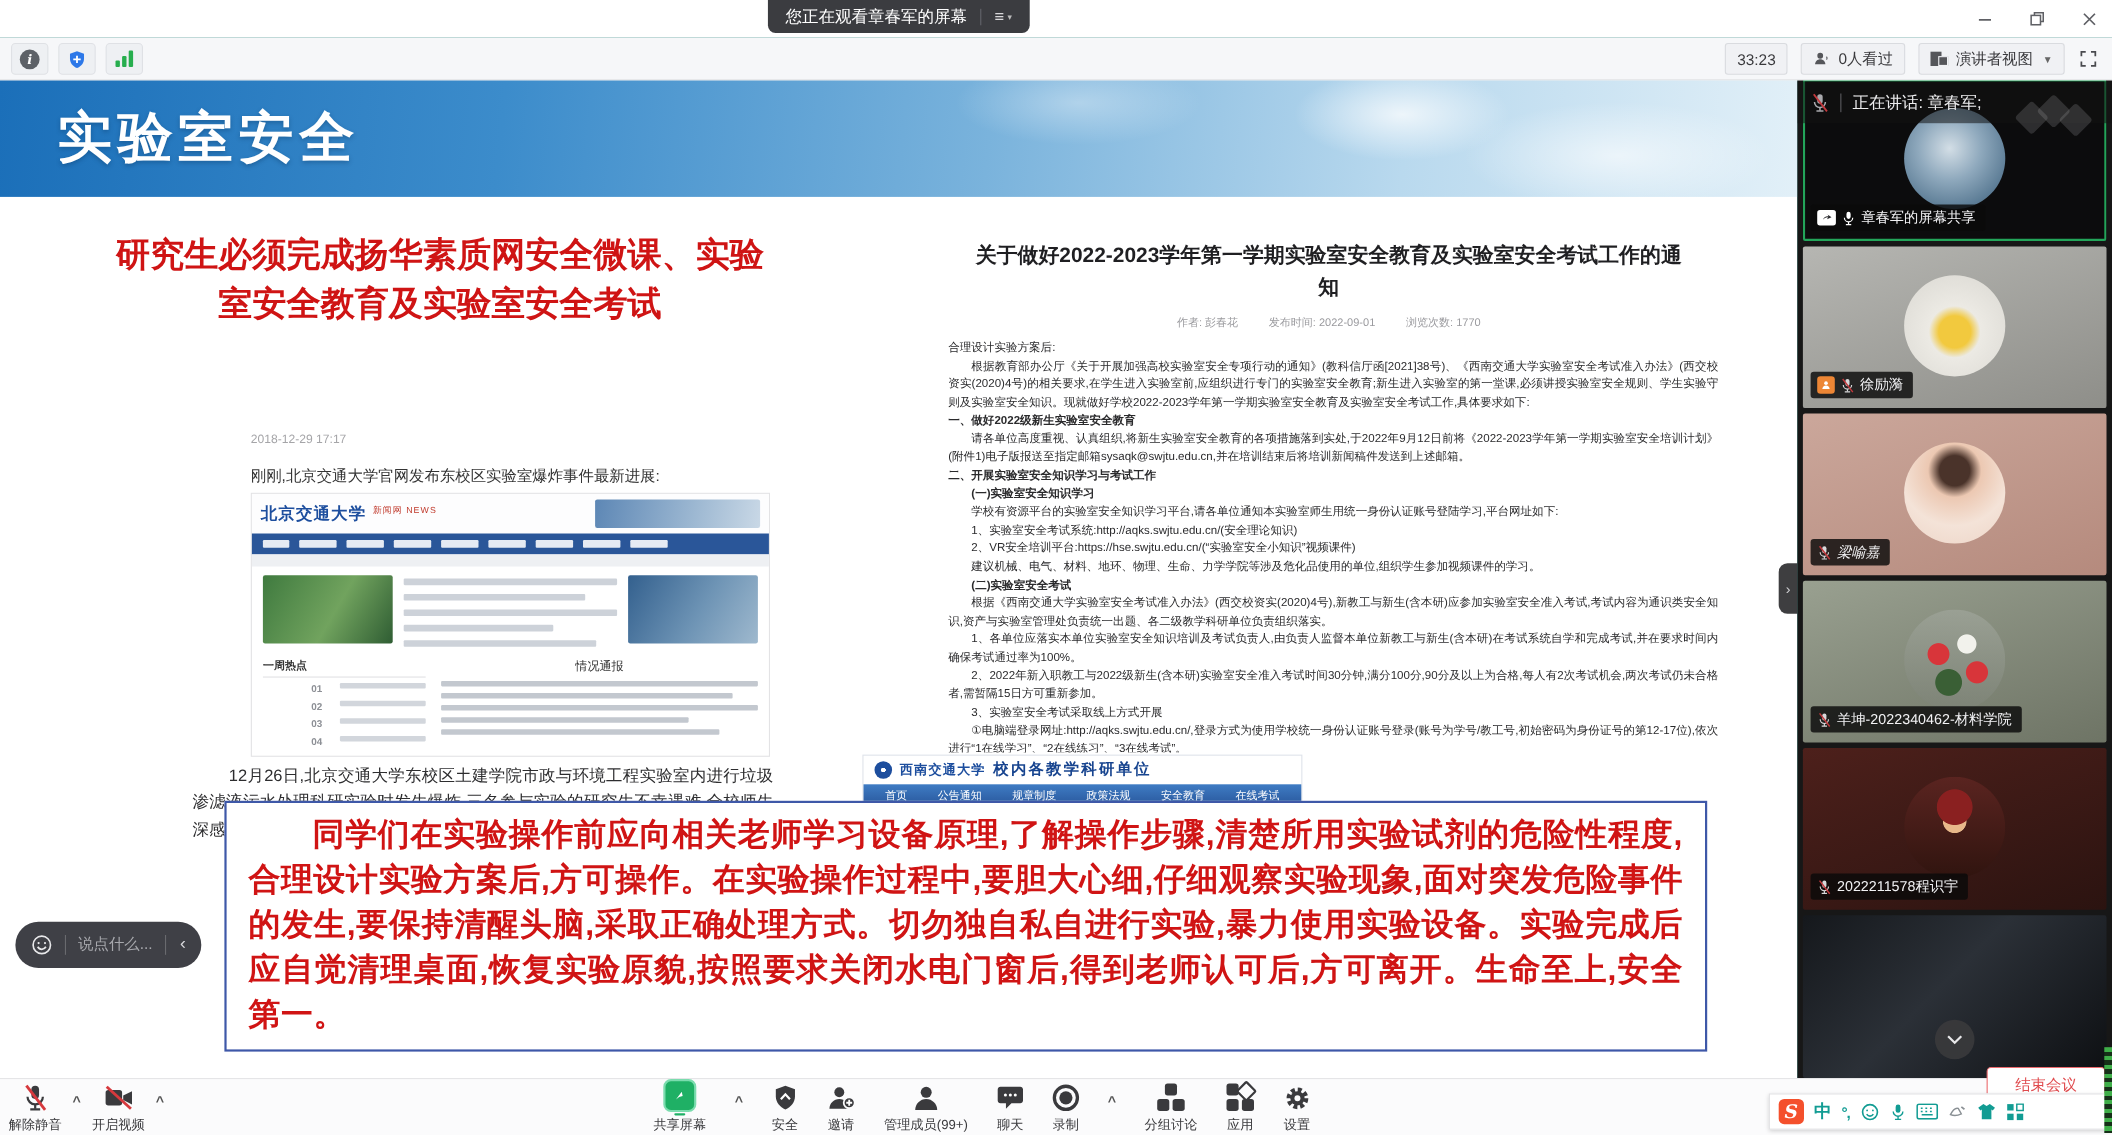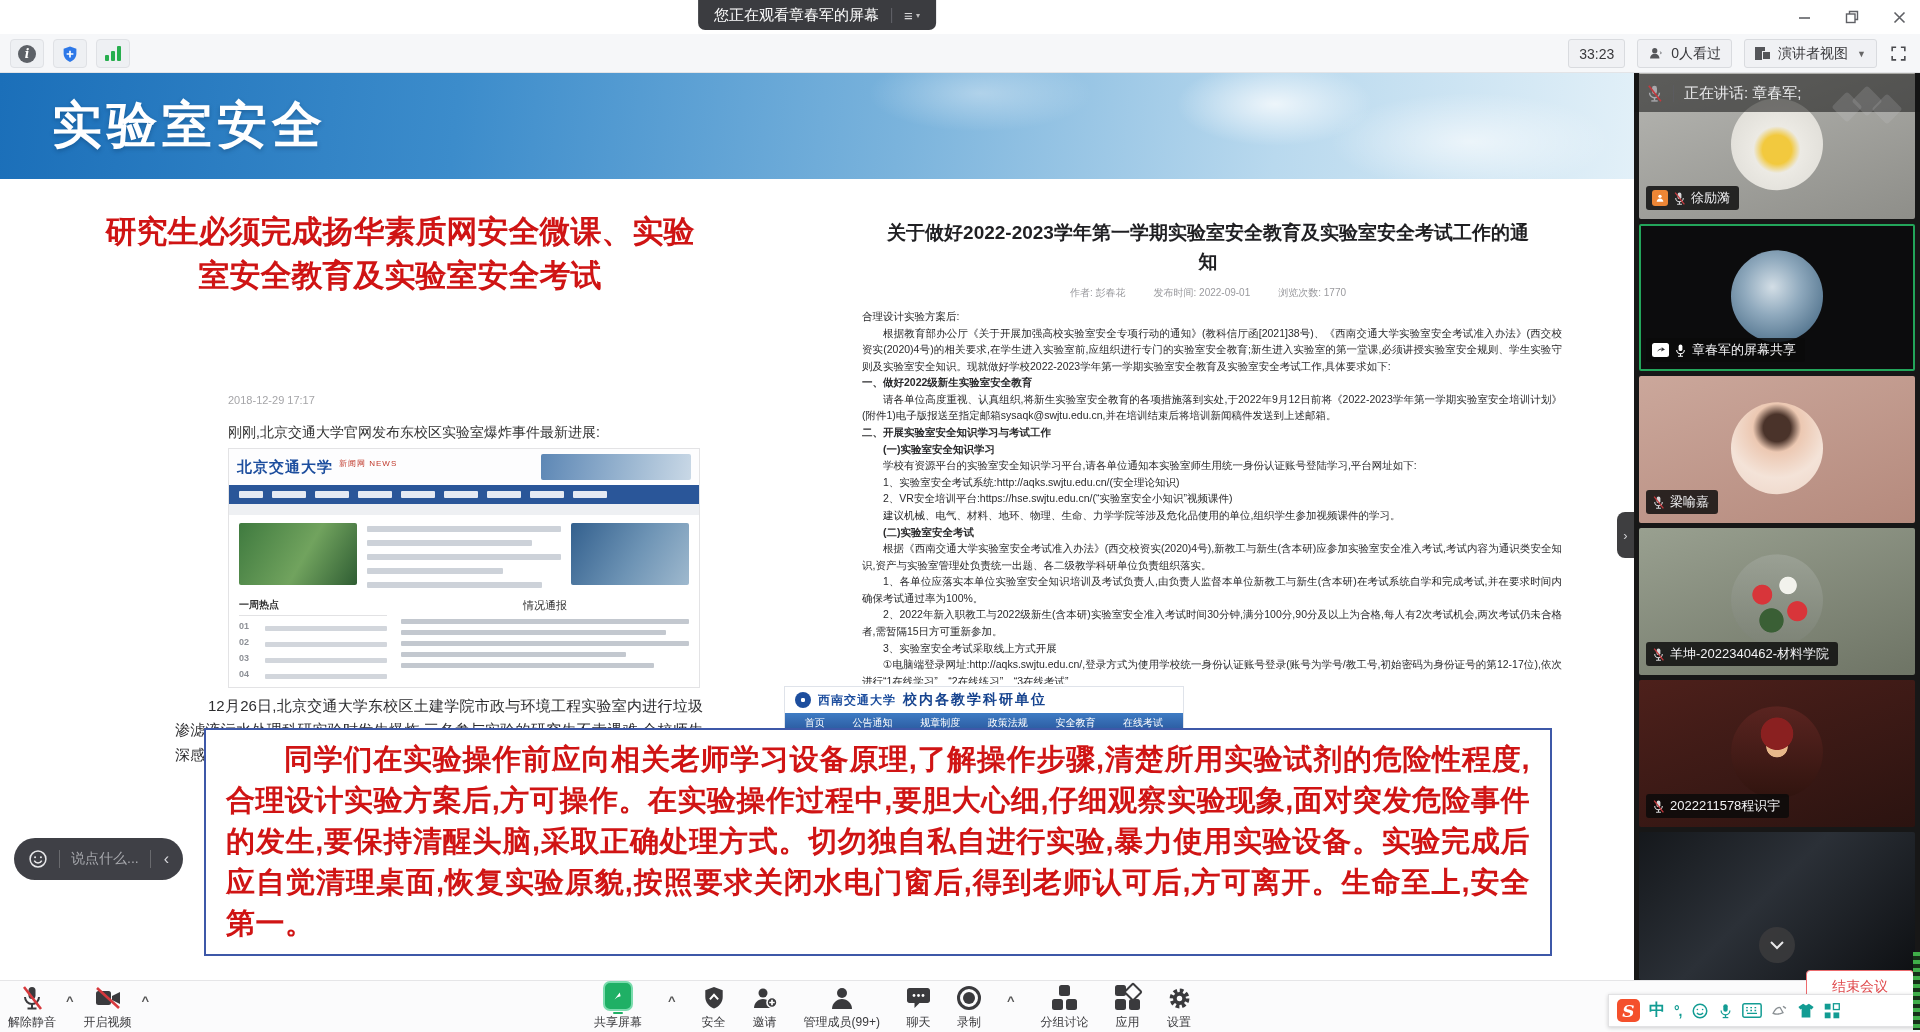--- a/index.html
+++ b/index.html
@@ -60,21 +60,21 @@
   .ns-sub{height:11px;background:#eef0f3;}
   .ns-body{padding:8px 10px;display:flex;gap:10px;}
   .ns-photo{width:118px;height:62px;border-radius:2px;}
   .ns-photo.green{background:linear-gradient(120deg,#3f7a3f,#71a35e 55%,#2f5d33);}
   .ns-photo.blue{background:linear-gradient(120deg,#33608e,#6e94b5 55%,#9fb9ce);}
   .ns-lines{flex:1;display:flex;flex-direction:column;gap:8px;padding-top:3px;}
   .ns-lines i{display:block;height:6px;background:#cdd2d9;border-radius:1px;}
   .ns-row2{display:flex;gap:14px;padding:2px 10px 0 10px;}
   .ns-hot{width:148px;}
   .ns-hot-title{font-size:10px;font-weight:700;color:#333;border-bottom:1px solid #e2e2e4;padding-bottom:3px;margin-bottom:5px;}
-  .hot-item{display:flex;align-items:flex-end;gap:16px;margin-bottom:6px;}
+  .hot-item{display:flex;align-items:flex-start;gap:16px;margin-bottom:6px;margin-left:44px;}
   .hot-item b{font-size:9px;color:#8d9096;font-weight:700;}
   .hot-item i{display:block;height:5px;background:#d2d6dc;border-radius:1px;flex:1;}
   .ns-notice{flex:1;}
   .ns-notice-title{text-align:center;font-size:11px;font-weight:400;color:#333;margin-bottom:6px;}
   .ns-notice i{display:block;height:5px;background:#c3c8cf;border-radius:1px;margin-bottom:6px;}
   .caption{position:absolute;top:622px;left:175px;width:528px;font-size:15px;color:#2d2d2f;line-height:1.62;
     text-align:justify;text-indent:2.2em;}
 
   
   .notice-title{position:absolute;top:146px;left:880px;width:656px;text-align:center;font-size:19px;font-weight:700;
@@ -126,21 +126,21 @@
   .tile{position:relative;width:276px;height:147px;margin-bottom:5px;background:#101010;border-radius:2px;overflow:hidden;}
   .tile.speaking{box-shadow:inset 0 0 0 2px #23a55a;}
   .tile .avatar{position:absolute;left:50%;top:50%;transform:translate(-50%,-52%);width:92px;height:92px;border-radius:50%;}
   .tag{position:absolute;left:7px;bottom:9px;background:rgba(10,10,10,.82);border-radius:3px;padding:3px 9px 3px 6px;
     display:flex;align-items:center;gap:5px;max-width:250px;}
   .tag .nm{font-size:13px;color:#f2f2f4;white-space:nowrap;overflow:hidden;text-overflow:ellipsis;}
   .share-glyph{width:17px;height:14px;background:#fff;border-radius:2.5px;display:flex;align-items:center;justify-content:center;}
   .member-badge{width:16px;height:16px;background:#ed8635;border-radius:3px;display:flex;align-items:center;justify-content:center;}
   .t1-bg{background:#0c0c0d;}
   .t2-bg{background:linear-gradient(160deg,#b6b6b2,#8e8e89);}
-  .t3-bg{background:linear-gradient(160deg,#cba79b,#b58a7d);}
+  .t3-bg{background:linear-gradient(160deg,#cba79b,#b58a7d);font-style:italic;}
   .t4-bg{background:linear-gradient(160deg,#99a090,#6e7465);}
   .t5-bg{background:linear-gradient(160deg,#4d201b,#2b1310);}
   .t6-bg{background:linear-gradient(135deg,#15181c,#2b3037 45%,#0d0f12);}
   .av1{background:radial-gradient(circle at 45% 40%,#d3dee6 0%,#8fa9bd 38%,#5d7d96 72%,#3d566b 100%);}
   .av2{background:radial-gradient(circle at 50% 56%,#f2c93e 0 21%,#eceae4 34%,#d9d7d1 100%);}
   .av3{background:radial-gradient(circle at 50% 28%,#4a332a 0 17%,#ecc8b2 30%,#f4e3d8 62%,#edd5c7 100%);}
   .av4{background:
       radial-gradient(circle at 34% 44%,#d8353a 0 12%,rgba(0,0,0,0) 13%),
       radial-gradient(circle at 62% 34%,#f2f2ec 0 10%,rgba(0,0,0,0) 11%),
       radial-gradient(circle at 72% 62%,#d8353a 0 11%,rgba(0,0,0,0) 12%),
@@ -393,55 +393,55 @@
       <span class="cb-div"></span>
       <span class="cb-arrow">‹</span>
     </div>
   </div>
 
   <div class="collapse-handle">›</div>
 
   <div class="sidebar">
     <div class="tiles">
 
+      <div class="tile speaking t1-bg">
+        <div class="avatar av1"></div>
+        <div class="tag">
+          <span class="share-glyph">
+            <svg width="11" height="9" viewBox="0 0 24 20">
+                <path d="M5 13c1-5 6-8 11-7l-2-4 8 6-9 4 2-4c-4-.5-8 2-10 5z" fill="#2a2a2e"></path>
+              </svg>
+          </span>
+          <svg width="13" height="15" viewBox="0 0 24 26" fill="#fff">
+              <rect x="8.5" y="2" width="7" height="12" rx="3.5"></rect>
+              <path d="M5 12a7 7 0 0 0 14 0" fill="none" stroke="#fff" stroke-width="2"></path>
+              <line x1="12" y1="19" x2="12" y2="23" stroke="#fff" stroke-width="2"></line>
+              <line x1="7.5" y1="23.5" x2="16.5" y2="23.5" stroke="#fff" stroke-width="2"></line>
+            </svg>
+          <span class="nm">章春军的屏幕共享</span>
+        </div>
+      </div>
+
       <div class="tile t2-bg">
         <div class="avatar av2"></div>
         <div class="tag">
           <span class="member-badge">
             <svg width="10" height="10" viewBox="0 0 24 24" fill="#fff">
                 <circle cx="12" cy="8" r="4"></circle>
                 <path d="M4 21c0-4.4 3.6-8 8-8s8 3.6 8 8z"></path>
               </svg>
           </span>
           <svg width="13" height="15" viewBox="0 0 24 26" fill="#d8d8da">
               <rect x="8.5" y="2" width="7" height="12" rx="3.5"></rect>
               <path d="M5 12a7 7 0 0 0 14 0" fill="none" stroke="#d8d8da" stroke-width="2"></path>
               <line x1="12" y1="19" x2="12" y2="23" stroke="#d8d8da" stroke-width="2"></line>
               <line x1="7.5" y1="23.5" x2="16.5" y2="23.5" stroke="#d8d8da" stroke-width="2"></line>
               <line x1="4" y1="2" x2="21" y2="24" stroke="#c4393d" stroke-width="2.4"></line>
             </svg>
           <span class="nm">徐励漪</span>
-        </div>
-      </div>
-
-      <div class="tile speaking t1-bg">
-        <div class="avatar av1"></div>
-        <div class="tag">
-          <span class="share-glyph">
-            <svg width="11" height="9" viewBox="0 0 24 20">
-                <path d="M5 13c1-5 6-8 11-7l-2-4 8 6-9 4 2-4c-4-.5-8 2-10 5z" fill="#2a2a2e"></path>
-              </svg>
-          </span>
-          <svg width="13" height="15" viewBox="0 0 24 26" fill="#fff">
-              <rect x="8.5" y="2" width="7" height="12" rx="3.5"></rect>
-              <path d="M5 12a7 7 0 0 0 14 0" fill="none" stroke="#fff" stroke-width="2"></path>
-              <line x1="12" y1="19" x2="12" y2="23" stroke="#fff" stroke-width="2"></line>
-              <line x1="7.5" y1="23.5" x2="16.5" y2="23.5" stroke="#fff" stroke-width="2"></line>
-            </svg>
-          <span class="nm">章春军的屏幕共享</span>
         </div>
       </div>
 
       <div class="tile t3-bg">
         <div class="avatar av3"></div>
         <div class="tag">
           <svg width="13" height="15" viewBox="0 0 24 26" fill="#d8d8da">
               <rect x="8.5" y="2" width="7" height="12" rx="3.5"></rect>
               <path d="M5 12a7 7 0 0 0 14 0" fill="none" stroke="#d8d8da" stroke-width="2"></path>
               <line x1="12" y1="19" x2="12" y2="23" stroke="#d8d8da" stroke-width="2"></line>

